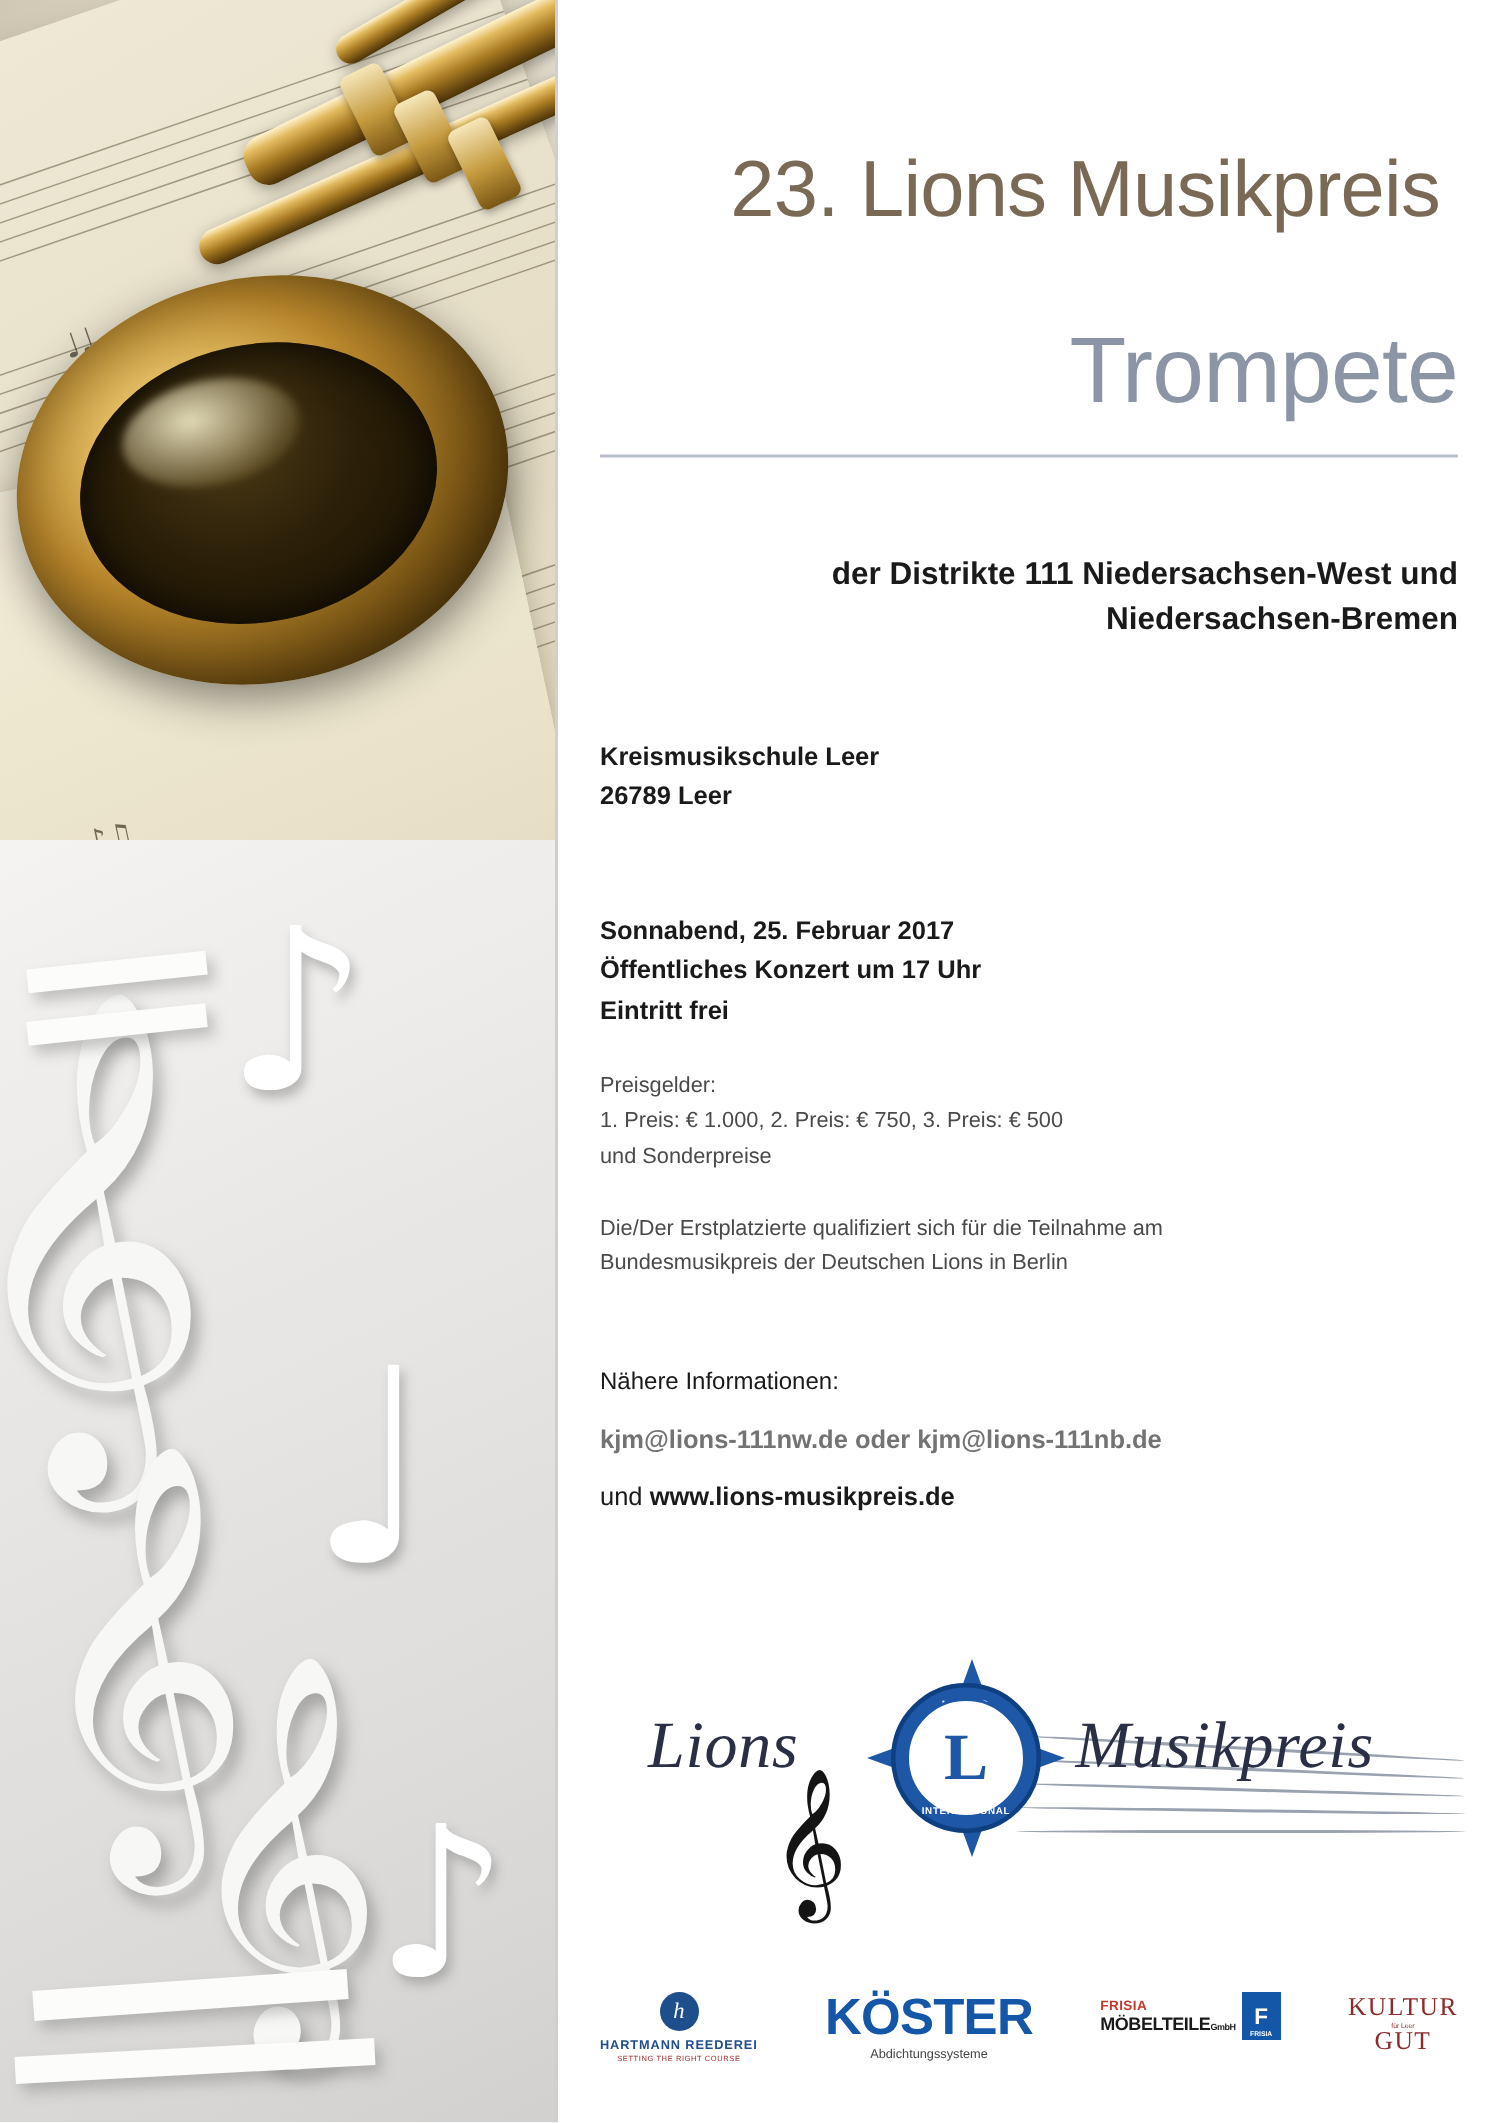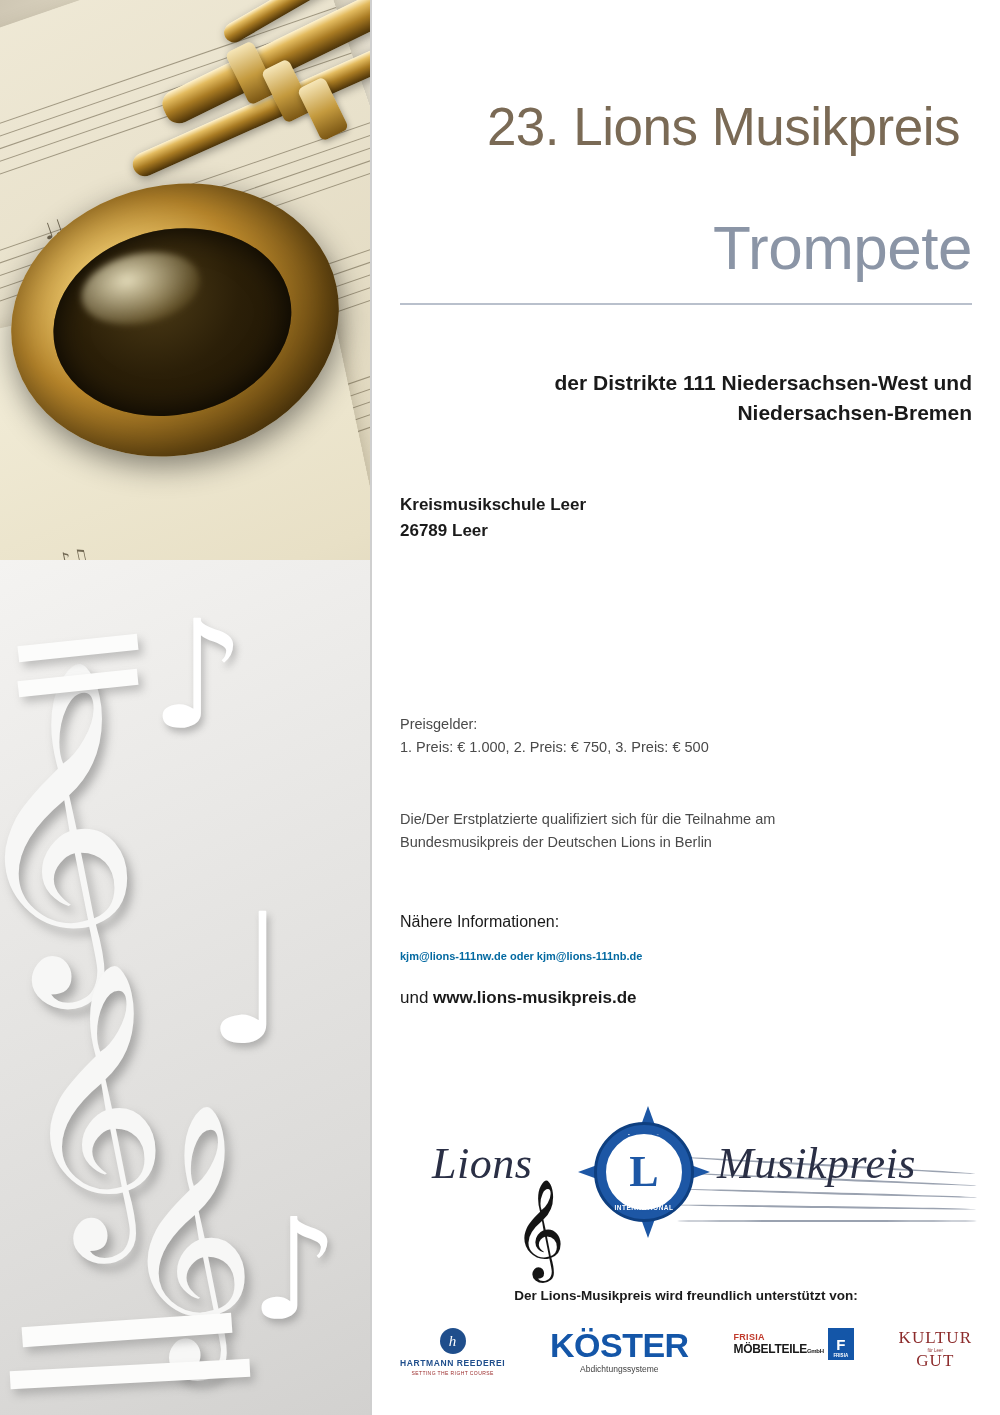--- a/index.html
+++ b/index.html
@@ -178,21 +178,21 @@
     position: absolute;
     left: 28px;
     width: 572px;
     color: #1a1a1a;
   }
   .venue { top: 492px; font-size: 17px; font-weight: bold; line-height: 1.55; }
   .date  { top: 608px; font-size: 17px; font-weight: bold; line-height: 1.55; }
   .prizes { top: 713px; font-size: 14.5px; font-weight: normal; color: #4a4a4a; line-height: 1.62; }
   .qualify { top: 808px; font-size: 14.5px; font-weight: normal; color: #4a4a4a; line-height: 1.62; }
   .info-head { top: 913px; font-size: 16px; font-weight: normal; color: #1a1a1a; }
-  .info-mail { top: 950px; font-size: 11px; font-weight: bold; color: #0369a1; }
+  .info-mail { top: 950px; font-size: 17px; font-weight: bold; color: #737373; }
   .info-web  { top: 988px; font-size: 17px; color: #1a1a1a; }
   .info-web b { font-weight: bold; }
 
   
   .logo-wrap {
     position: absolute;
     left: 60px; top: 1090px;
     width: 520px; height: 180px;
   }
   .logo-word {
@@ -410,24 +410,30 @@
     <div class="title-2">Trompete</div>
     <div class="title-rule"></div>
 
     <div class="subtitle">der Distrikte 111 Niedersachsen-West und Niedersachsen-Bremen</div>
 
     <div class="block venue">
       <div>Kreismusikschule Leer</div>
       <div>26789 Leer</div>
     </div>
 
+    <div class="block date">
+      <div>Sonnabend, 25. Februar 2017</div>
+      <div>Öffentliches Konzert um 17 Uhr</div>
+      <div>Eintritt frei</div>
+    </div>
 
     <div class="block prizes">
       <div>Preisgelder:</div>
       <div>1. Preis: € 1.000, 2. Preis: € 750, 3. Preis: € 500</div>
+      <div>und Sonderpreise</div>
     </div>
 
     <div class="block qualify">
       <div>Die/Der Erstplatzierte qualifiziert sich für die Teilnahme am</div>
       <div>Bundesmusikpreis der Deutschen Lions in Berlin</div>
     </div>
 
     <div class="block info-head">Nähere Informationen:</div>
     <div class="block info-mail">kjm@lions-111nw.de oder kjm@lions-111nb.de</div>
     <div class="block info-web">
@@ -455,21 +461,20 @@
         <div class="emblem-top-text">LIONS</div>
         <div class="emblem-inner">
           <span class="emblem-L">L</span>
         </div>
         <div class="emblem-bottom-text">INTERNATIONAL</div>
       </div>
 
       <span class="clef">𝄞</span>
     </div>
 
-    <div class="sponsor-head">Der Lions-Musikpreis wird freundlich unterstützt von:</div>
 
     <div class="sponsor-row">
 
       <div class="sponsor sp-hartmann">
         <div class="circle">h</div>
         <div class="n1">HARTMANN REEDEREI</div>
         <div class="n2">SETTING THE RIGHT COURSE</div>
       </div>
 
       <div class="sponsor sp-koester">

